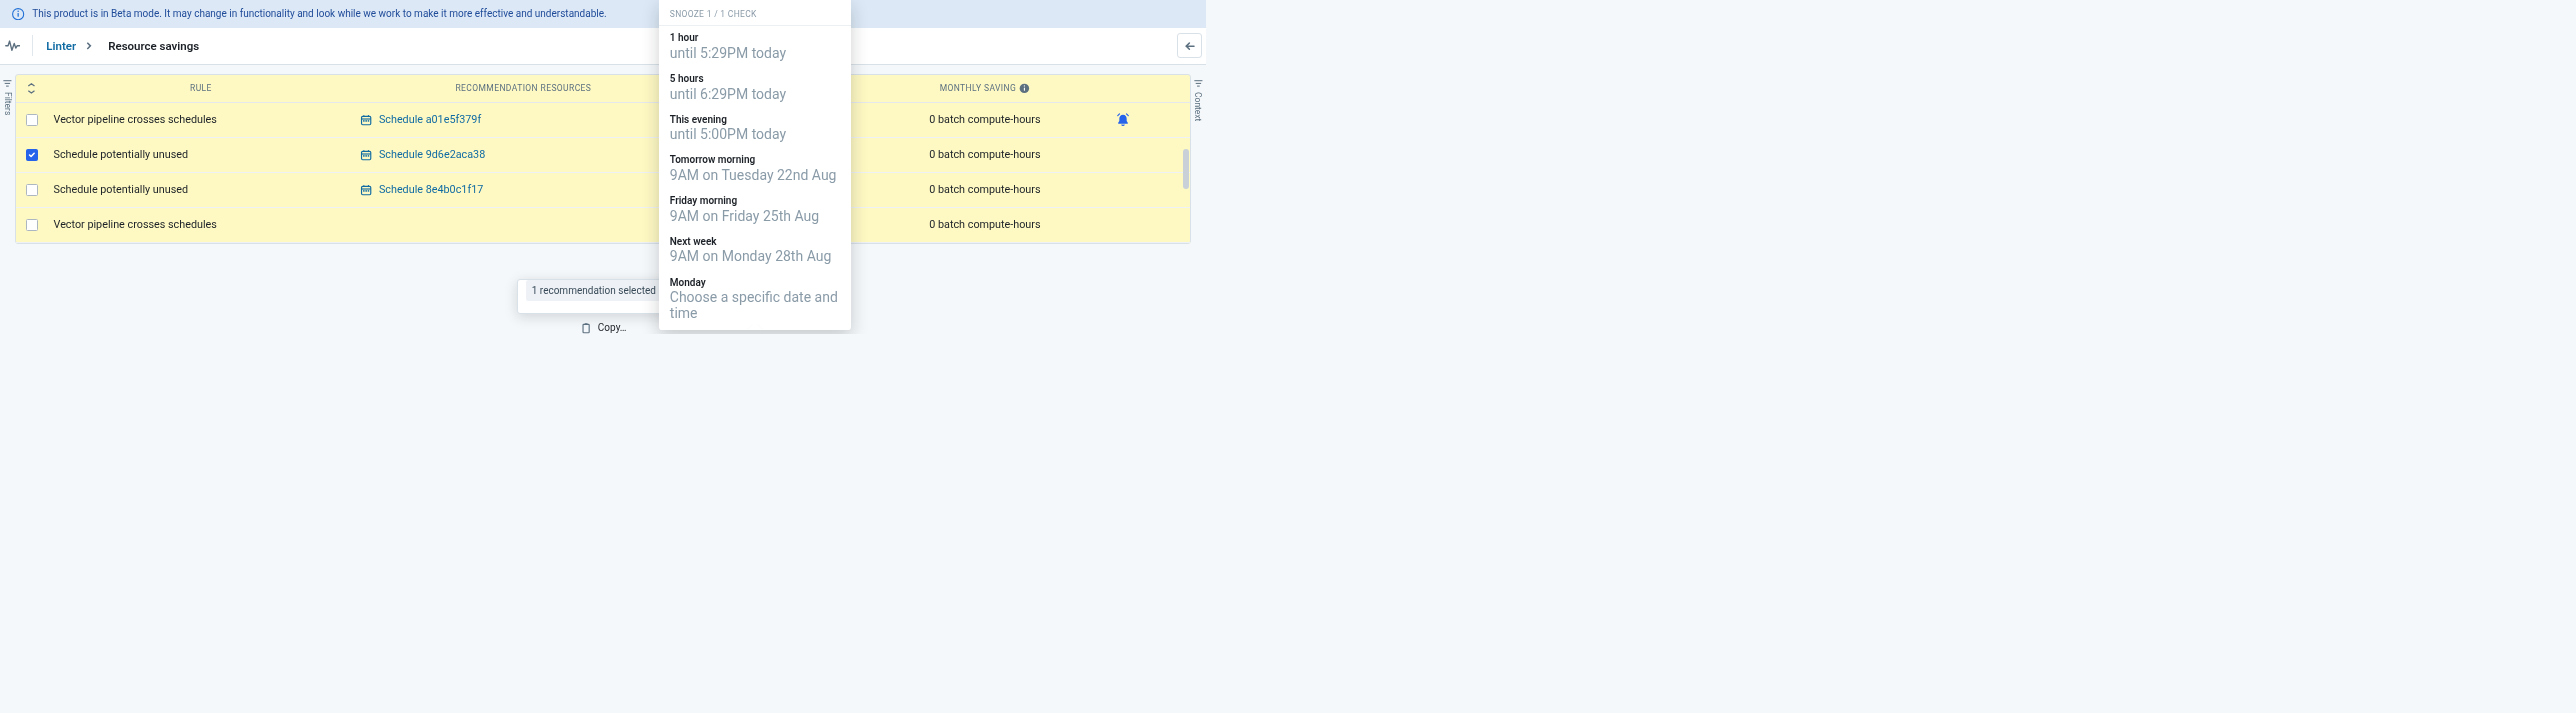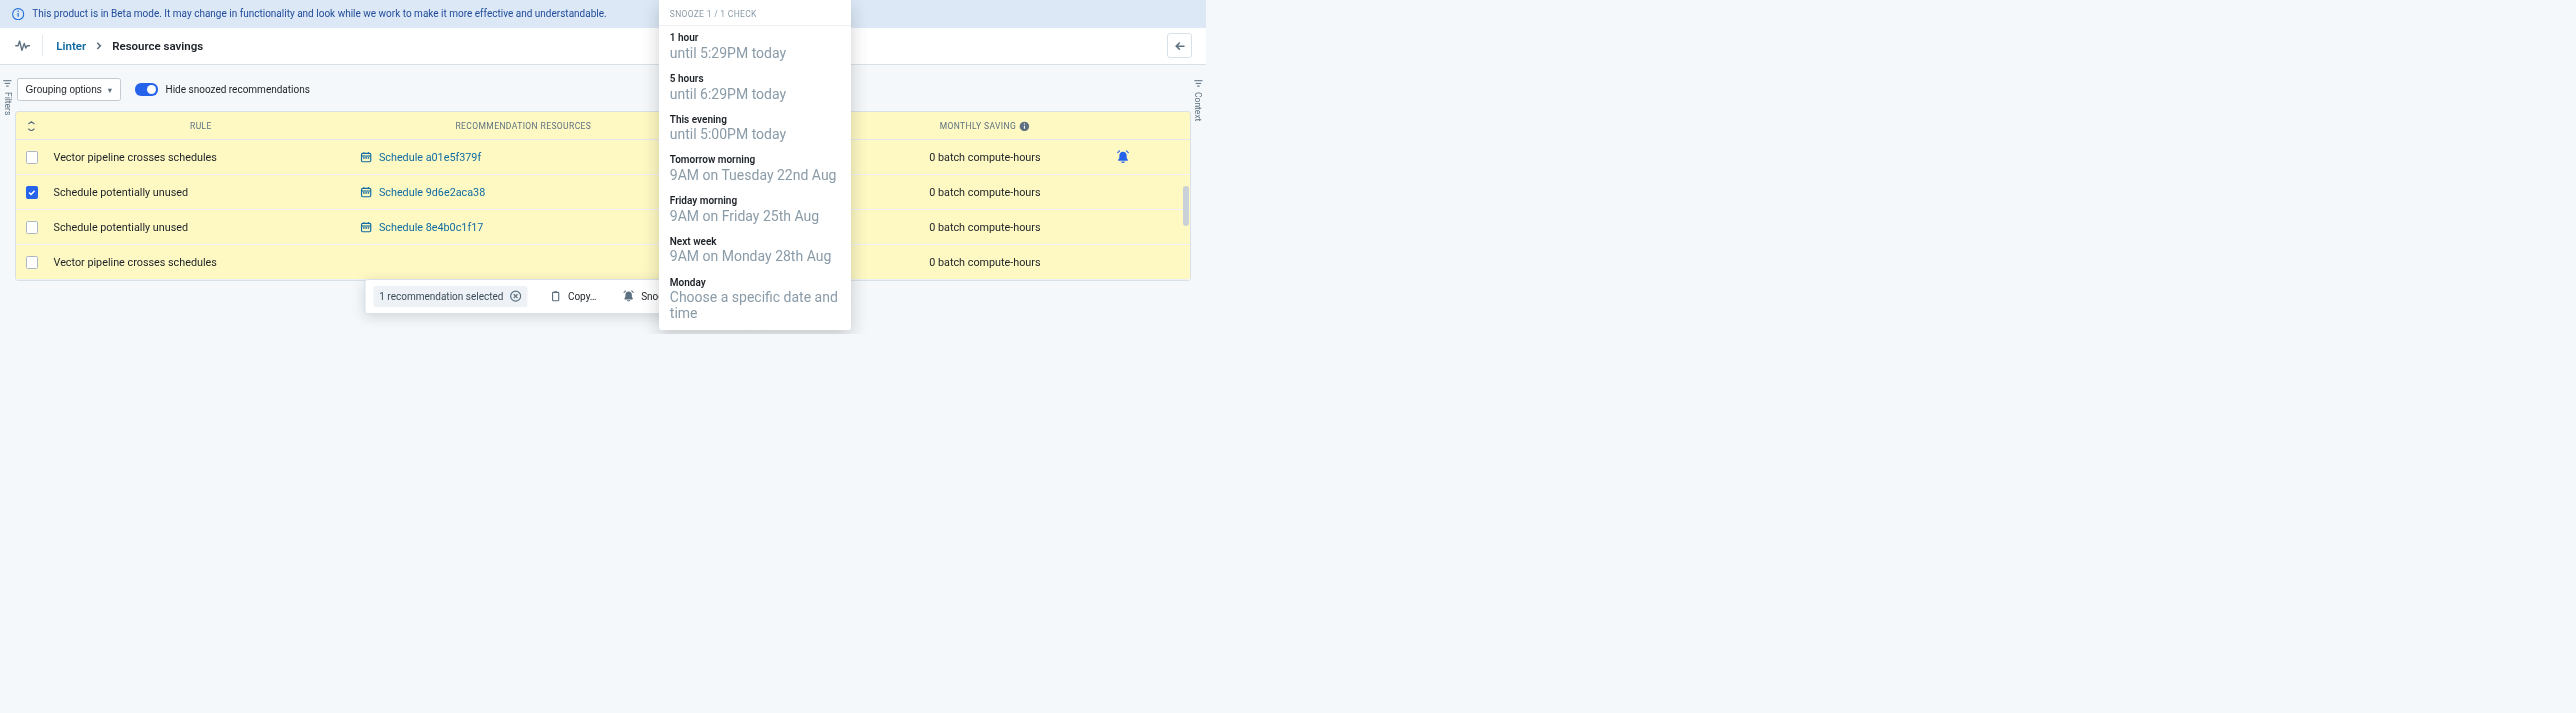--- a/index.html
+++ b/index.html
@@ -30,40 +30,40 @@
     color: #1f6fd6;
   }
 
   
   .header-bar {
     background: #fff;
     border-bottom: 0.8px solid #d8e1e8;
     height: 37px;
     display: flex;
     align-items: center;
-    padding: 0 14px;
+    padding: 0 4px;
     gap: 6.1px;
   }
   .header-logo {
     width: 17px; height: 17px;
     display: inline-flex; align-items: center; justify-content: center;
     color: #5c7080;
     margin-right: 4.6px;
   }
   .header-divider {
     width: 0.8px; height: 21.5px; background: #e1e8ed;
   }
   .breadcrumb {
     display: flex; align-items: center; gap: 9.2px;
     font-size: 11.5px; font-weight: 600;
     padding-left: 7.7px;
   }
   .breadcrumb .crumb-link { color: #106ba3; cursor: pointer; }
   .breadcrumb .chevron { color: #5c7080; }
-  .breadcrumb .crumb-current { color: #1c2127; font-weight: 600; }
+  .breadcrumb .crumb-current { color: #1c2127; font-weight: 600; margin-left: 6px; }
 
   .header-spacer { flex: 1; }
 
   .back-button {
     width: 24.6px; height: 24.6px;
     border: 0.8px solid #d8e1e8;
     border-radius: 3.1px;
     background: #fff;
     display: inline-flex; align-items: center; justify-content: center;
     cursor: pointer;
@@ -213,20 +213,21 @@
     bottom: 20px;
     background: #fff;
     border: 0.8px solid #d8e1e8;
     border-radius: 3.1px;
     box-shadow: 0 3.1px 12.3px rgba(16,22,26,0.15);
     display: flex;
     align-items: center;
     height: 35px;
     padding: 0 7.7px;
     gap: 17px;
+    flex-direction: column;
   }
   .sel-chip {
     background: #eef2f6;
     border-radius: 2.3px;
     padding: 4.6px 6.1px;
     display: inline-flex; align-items: center; gap: 6.1px;
     font-size: 10px;
     color: #394b59;
   }
   .sel-chip .clear-icon {
@@ -326,30 +327,20 @@
   <svg width="10.8" height="10.8" viewBox="0 0 16 16" fill="none" stroke="#5c7080" stroke-width="1.5">
       <line x1="2" y1="4" x2="14" y2="4"></line>
       <line x1="4" y1="8" x2="12" y2="8"></line>
       <line x1="6" y1="12" x2="10" y2="12"></line>
     </svg>
   <span class="label-vert">Context</span>
 </div>
 
 <div class="main">
 
-  <div class="toolbar">
-    <button class="grouping-btn">
-      <span>Grouping options</span>
-      <span class="caret">▾</span>
-    </button>
-    <div class="toggle-wrap">
-      <span class="toggle"></span>
-      <span class="toggle-label">Hide snoozed recommendations</span>
-    </div>
-  </div>
 
   <div class="table-card">
     <div class="thead">
       <div class="th collapse-col">
         <span class="collapse-icon-btn">
           <svg width="10.8" height="10.8" viewBox="0 0 14 14" fill="none" stroke="currentColor" stroke-width="1.6">
               <polyline points="3 4 7 1 11 4"></polyline>
               <polyline points="3 10 7 13 11 10"></polyline>
             </svg>
         </span>

